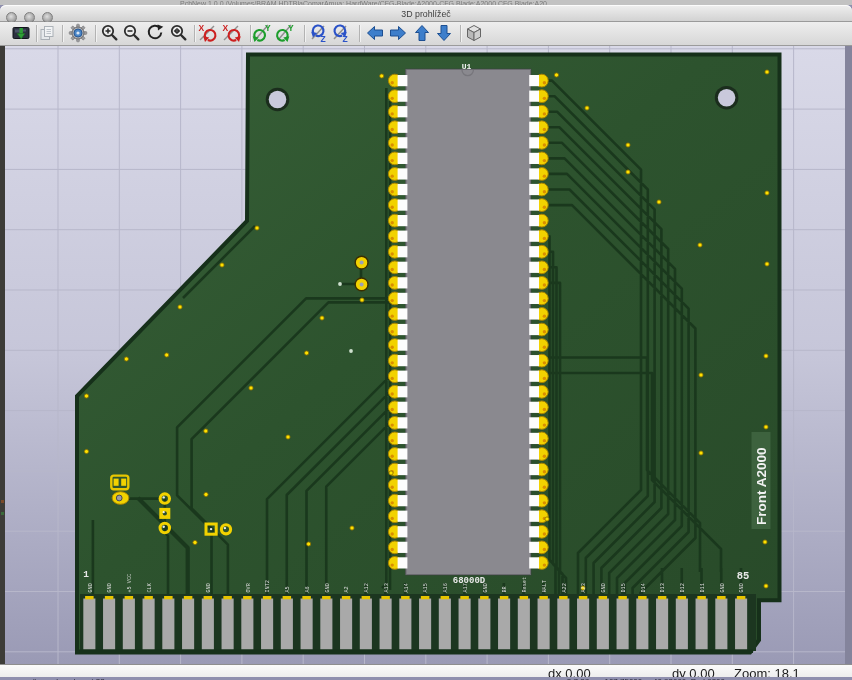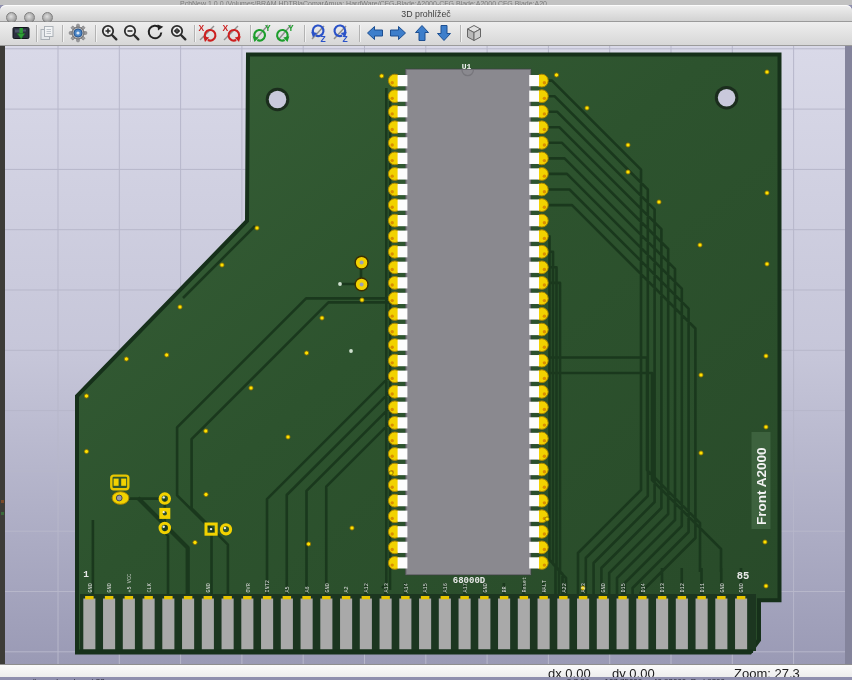--- a/index.html
+++ b/index.html
@@ -522,15 +522,15 @@
       <text x="0" y="0" transform="translate(703.8,592.5) rotate(-90)" font-family="Liberation Mono, monospace" font-size="5.2" fill="#dedede">D11</text>
       <text x="0" y="0" transform="translate(723.6,592.5) rotate(-90)" font-family="Liberation Mono, monospace" font-size="5.2" fill="#dedede">GND</text>
       <text x="0" y="0" transform="translate(743.3,592.5) rotate(-90)" font-family="Liberation Mono, monospace" font-size="5.2" fill="#dedede">GND</text>
       <rect x="0" y="46" width="5" height="618" fill="#3d3c38"></rect>
       <rect x="1" y="500" width="3" height="3" fill="#7a4a2a"></rect>
       <rect x="1" y="512" width="3" height="3" fill="#3a6a3a"></rect>
       <rect x="845" y="46" width="7" height="618" fill="#84849c"></rect>
     </svg></div>
 <div id="statusbar">
     <span style="left:548px">dx 0,00</span>
-    <span style="left:612px">dy 0,00</span>
-    <span style="left:734px">Zoom: 27,3</span>
+    <span style="left:672px">dy 0,00</span>
+    <span style="left:734px">Zoom: 18,1</span>
   </div>
 <div id="bottomstrip"><span style="margin-left:33px">lines ab pc b, net 32, por conn a</span><span style="margin-left:420px">2 7 38 = x 107.75000, y 40.92000, Pad 9200</span></div>
 </body></html>

